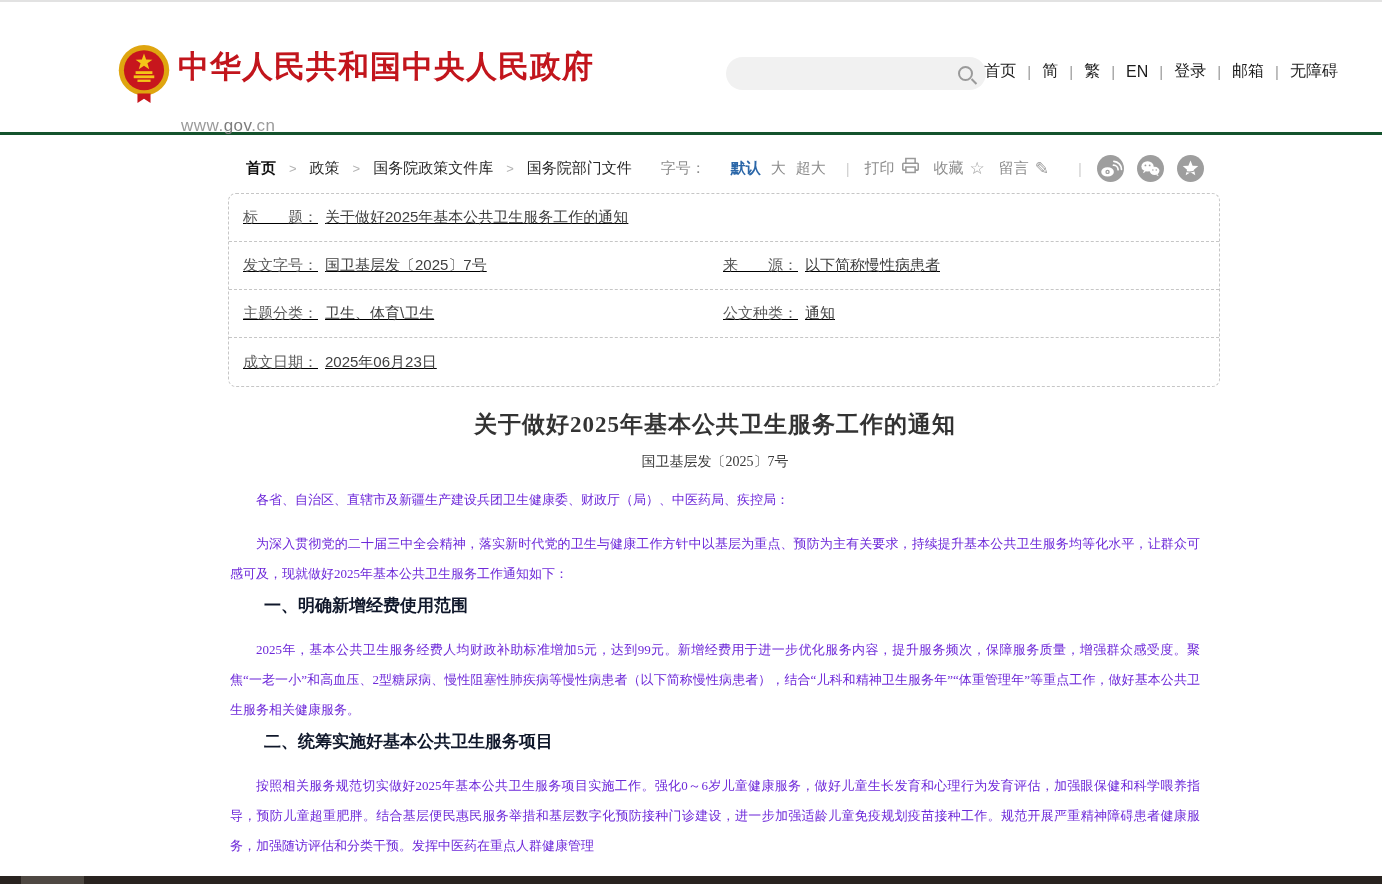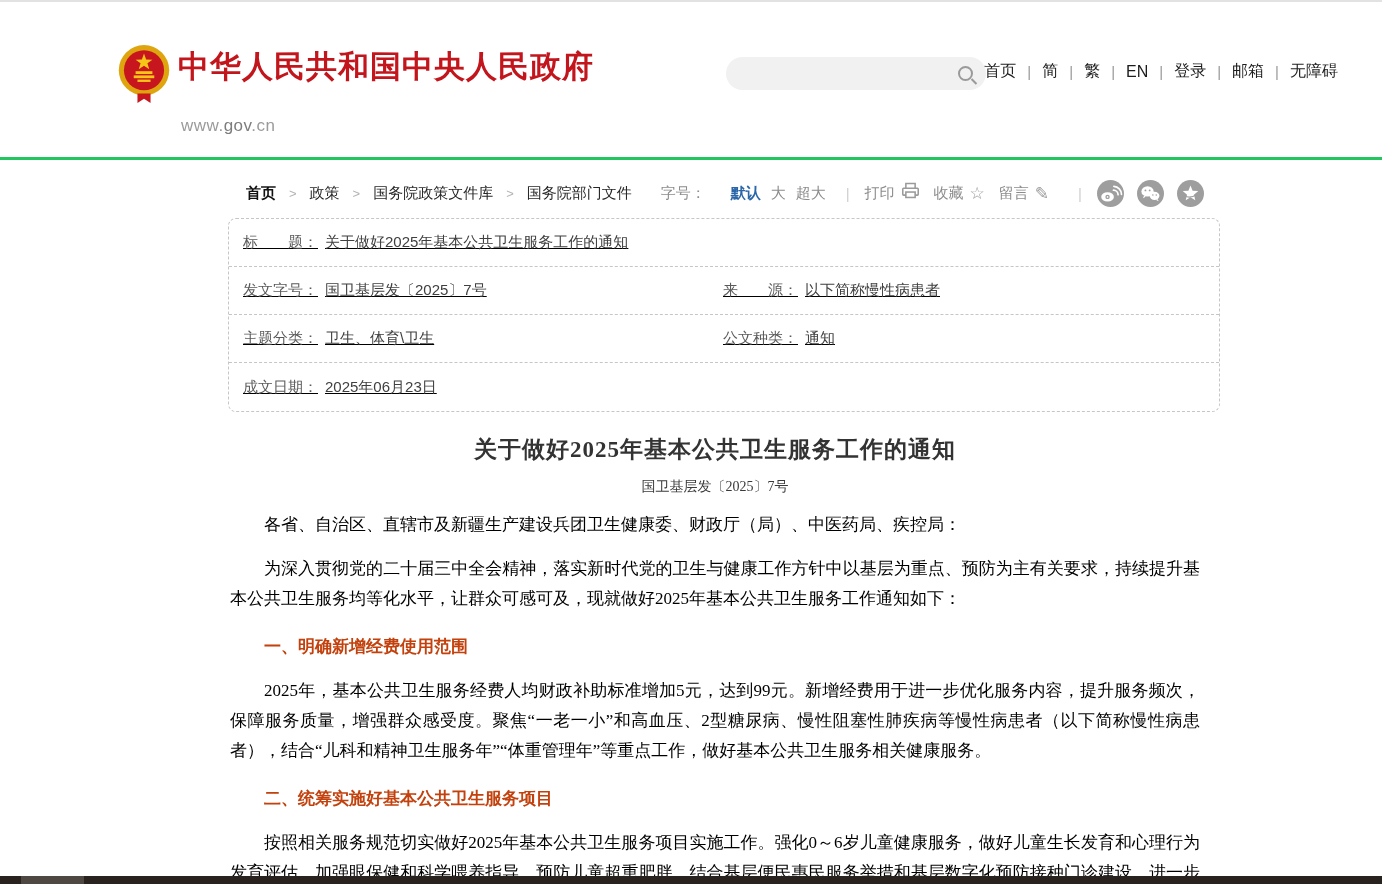--- a/index.html
+++ b/index.html
@@ -5,21 +5,21 @@
   * { box-sizing: border-box; }
   html,body { margin:0; padding:0; }
   body {
     width:1382px; height:884px; overflow:hidden; background:#fff;
     font-family:"Liberation Sans","DejaVu Sans",sans-serif;
     border-top:2px solid #e2e2e2;
     position:relative;
   }
 
   
-  .site-header { position:relative; height:158px; border-bottom:3px solid #22c55e; background:#fff; }
+  .site-header { position:relative; height:133px; border-bottom:3px solid #14532d; background:#fff; }
   .emblem { position:absolute; left:116px; top:41px; }
   .site-title { position:absolute; left:178px; top:44px; font-size:31px; font-weight:bold; color:#c2151c; letter-spacing:1px; }
   .site-url { position:absolute; left:181px; top:83px; font-size:17px; color:#9b9b9b; letter-spacing:.5px;margin-top:31px; }
   .site-url b { color:#7d7d7d; font-weight:normal; }
 
   .search-box { position:absolute; left:726px; top:55px; width:260px; height:33px; background:#f1f1f1;
     border-radius:17px; display:flex; align-items:center; padding:0 13px 0 16px; }
   .search-input { flex:1; border:none; background:transparent; outline:none; font-size:14px; color:#333; min-width:0; }
   .mag { width:15px; height:15px; border:2px solid #9a9a9a; border-radius:50%; position:relative; flex:0 0 auto; }
   .mag::after { content:''; position:absolute; width:2px; height:7px; background:#9a9a9a;
@@ -57,23 +57,23 @@
   .meta-cell.right { flex:1; }
   .meta-label { color:#5a5a5a; white-space:pre; flex:0 0 auto; }
   .meta-value { color:#404040; margin-left:7px; white-space:nowrap; }
 
   
   .article { margin-top:22px; padding:0 20px 0 2px;
     font-family:"Liberation Serif","DejaVu Serif",serif; }
   .art-title { text-align:center; font-size:23px; font-weight:bold; color:#333; letter-spacing:1px; }
   .doc-num { text-align:center; font-size:14px; color:#3a3a3a; margin-top:13px; }
   .art-body { margin-top:6px; }
-  .art-body p { font-size:17px; line-height:30px; color:#000000; text-indent:2em;
+  .art-body p { font-size:13px; line-height:30px; color:#6d28d9; text-indent:2em;
     text-align:justify; margin:14px 0 0; }
-  .art-body p.heading { font-weight:bold; color:#c2410c; margin-top:18px; font-size:17px; }
+  .art-body p.heading { font-weight:bold; color:#0f172a; margin-top:2px; font-size:17px; }
 
   
   .hscrollbar { position:fixed; left:0; bottom:0; width:1382px; height:8px; background:#29231f; }
   .hscroll-thumb { position:absolute; left:21px; top:0; width:63px; height:8px; background:#4e4842; cursor:pointer; }
 </style>
 </head>
 <body>
 
 <div class="site-header">
   <div class="emblem">

